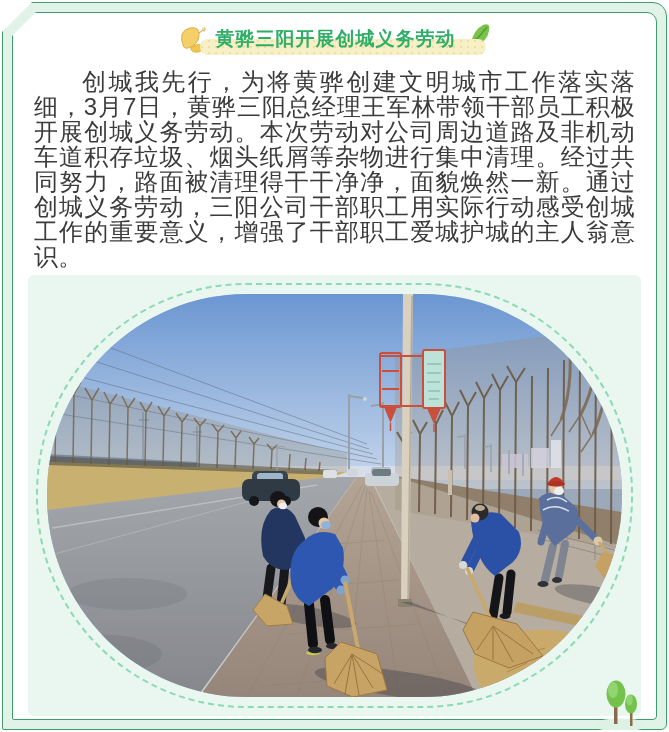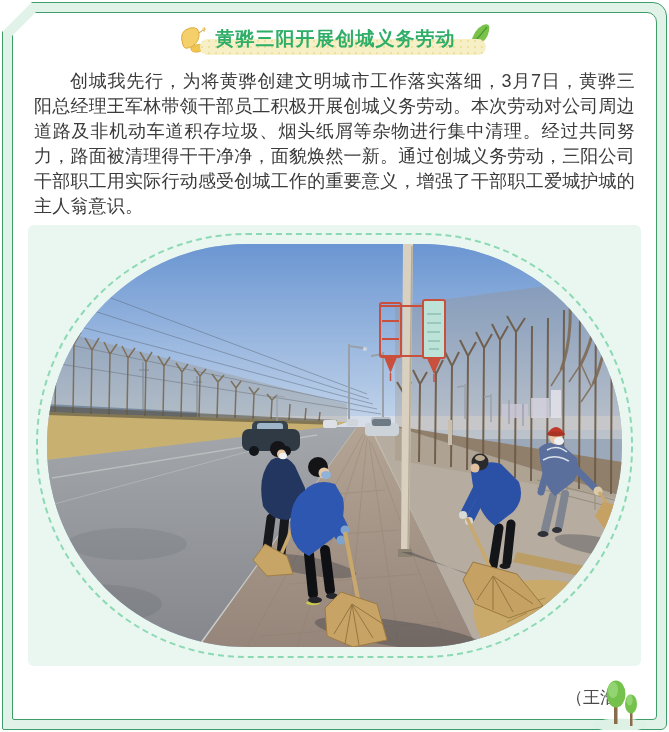--- a/index.html
+++ b/index.html
@@ -17,21 +17,21 @@
            padding-top:6px;box-sizing:border-box;}
   .title-row{height:40px;display:flex;align-items:center;justify-content:center;gap:9px;}
   .title-wrap{position:relative;display:inline-block;}
   .highlight{position:absolute;left:-16px;right:-30px;top:13px;height:16px;
              background:#f7f0c6;border-radius:9px;
              background-image:radial-gradient(circle at 2px 2px,#eee09f 1px,rgba(0,0,0,0) 1.6px);
              background-size:7px 6px;}
   h1.title{position:relative;z-index:1;margin:0;font-size:19px;font-weight:bold;
            color:#2fae68;letter-spacing:1px;white-space:nowrap;}
   .icon{display:inline-flex;align-items:center;justify-content:center;}
-  p.body{margin:10px 21px 3px 21px;font-size:18px;line-height:25px;color:#3b3b3b;
+  p.body{margin:10px 21px 3px 21px;font-size:24px;line-height:25px;color:#3b3b3b;
          text-align:justify;text-indent:2em;letter-spacing:0.2px;}
   .photo-frame{position:relative;width:613px;height:441px;margin:6px auto 0 auto;
                background:#e9f7f0;border-radius:6px;}
   .dashed-oval{position:absolute;left:8px;top:8px;right:8px;bottom:8px;
                border:2px dashed #8cd9b4;border-radius:210px;}
   .photo{position:absolute;left:19px;top:19px;width:575px;height:403px;
          border-radius:200px;overflow:hidden;background:#9db6d6;}
   .photo svg{display:block;width:100%;height:100%;}
   .attribution{margin:20px 22px 0 0;text-align:right;font-size:17px;color:#4a4a4a;}
   .corner-trees{position:absolute;right:20px;bottom:2px;width:58px;height:50px;z-index:5;}

